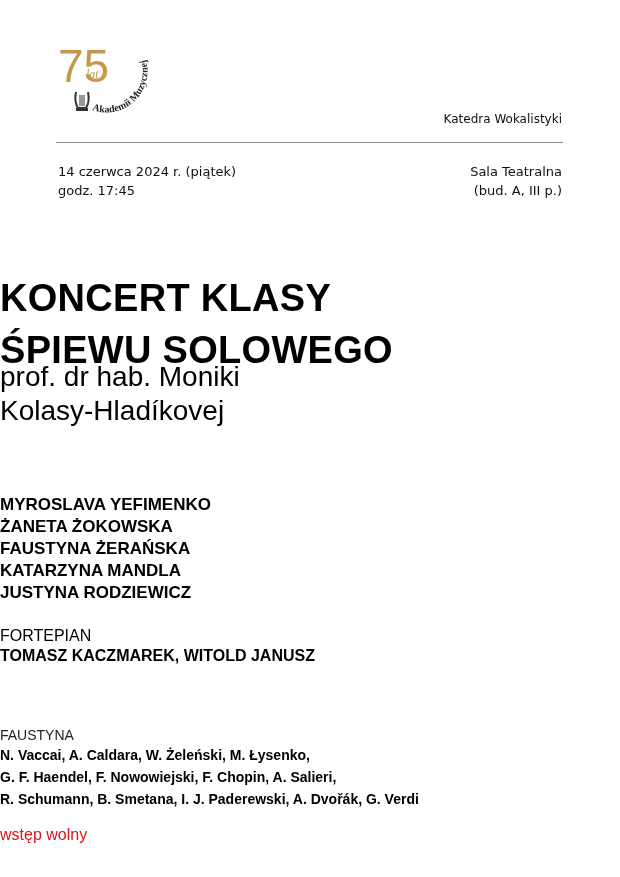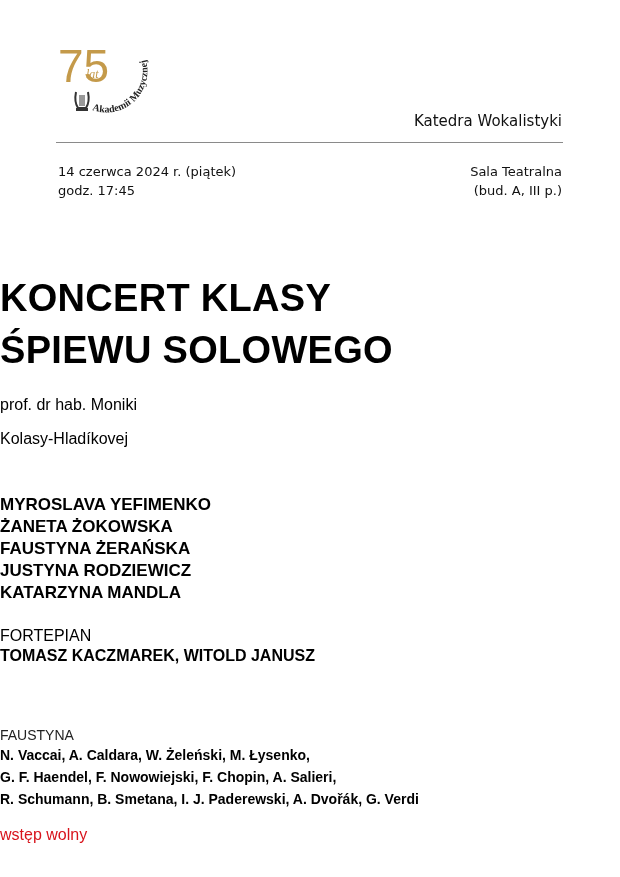--- a/index.html
+++ b/index.html
@@ -1,25 +1,25 @@
 <!DOCTYPE html>
 <html><head>
   <meta charset="utf-8">
   <style>
     html, body { margin: 0; padding: 0; background: #ffffff; }
     body { width: 620px; height: 877px; position: relative; overflow: hidden; color: #000; }
     .logo { position: absolute; left: 52px; top: 24px; width: 115px; height: 100px; }
-    .dept { position: absolute; right: 58px; top: 112px; font-family: "DejaVu Sans", sans-serif; font-size: 15px; color: #111; }
+    .dept { position: absolute; right: 58px; top: 112px; font-family: "DejaVu Sans", sans-serif; font-size: 12px; color: #111; }
     .rule { position: absolute; left: 56px; right: 57px; top: 142px; height: 1px; background: #8a8a8a; }
     .meta { position: absolute; top: 146px; font-family: "DejaVu Sans", sans-serif; font-size: 13px; line-height: 19px; color: #111; margin-top: 16px; }
     .meta.left { left: 58px; }
     .meta.right { right: 58px; text-align: right; }
     .center { position: absolute; left: 0; right: 0; text-align: left; font-family: "Liberation Sans", sans-serif; }
     .title { top: 272px; font-size: 38px; font-weight: bold; line-height: 52px; letter-spacing: 0.3px; }
-    .subtitle { top: 388px; font-size: 16px; line-height: 34px; }
+    .subtitle { top: 360px; font-size: 28px; line-height: 34px; }
     .performers { top: 494px; font-size: 17px; font-weight: bold; line-height: 22px; }
     .piano-label { top: 626px; font-size: 16px; line-height: 20px; }
     .pianists { top: 646px; font-size: 16px; font-weight: bold; line-height: 20px; }
     .program-label { top: 726px; font-size: 14px; line-height: 18px; color: #222; }
     .program { top: 744px; font-size: 14px; font-weight: bold; line-height: 22px; }
     .entry { top: 826px; font-size: 16px; color: #d8141c; }
     .line { display: block; }
   </style>
 </head>
 <body>
@@ -61,22 +61,22 @@
 
 <div class="center subtitle">
   <span class="line">prof. dr hab. Moniki</span>
   <span class="line">Kolasy-Hladíkovej</span>
 </div>
 
 <div class="center performers">
   <span class="line">MYROSLAVA YEFIMENKO</span>
   <span class="line">ŻANETA ŻOKOWSKA</span>
   <span class="line">FAUSTYNA ŻERAŃSKA</span>
+  <span class="line">KATARZYNA MANDLA</span>
   <span class="line">JUSTYNA RODZIEWICZ</span>
-  <span class="line">KATARZYNA MANDLA</span>
 </div>
 
 <div class="center piano-label">FORTEPIAN</div>
 <div class="center pianists">
   <span class="line">TOMASZ KACZMAREK, WITOLD JANUSZ</span>
 </div>
 
 <div class="center program-label">FAUSTYNA</div>
 <div class="center program">
   <span class="line">N. Vaccai, A. Caldara, W. Żeleński, M. Łysenko,</span>

